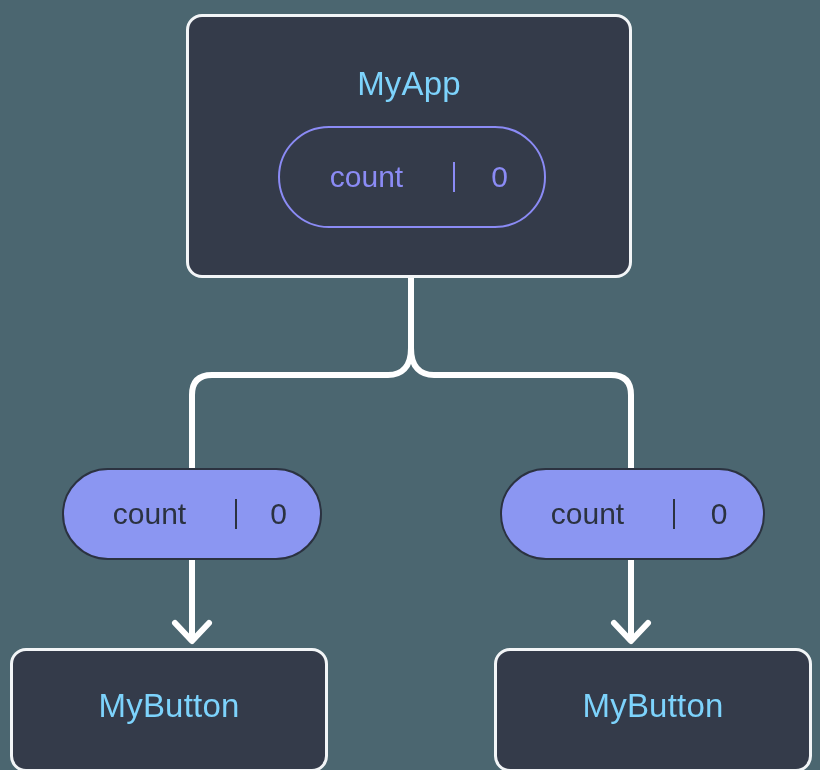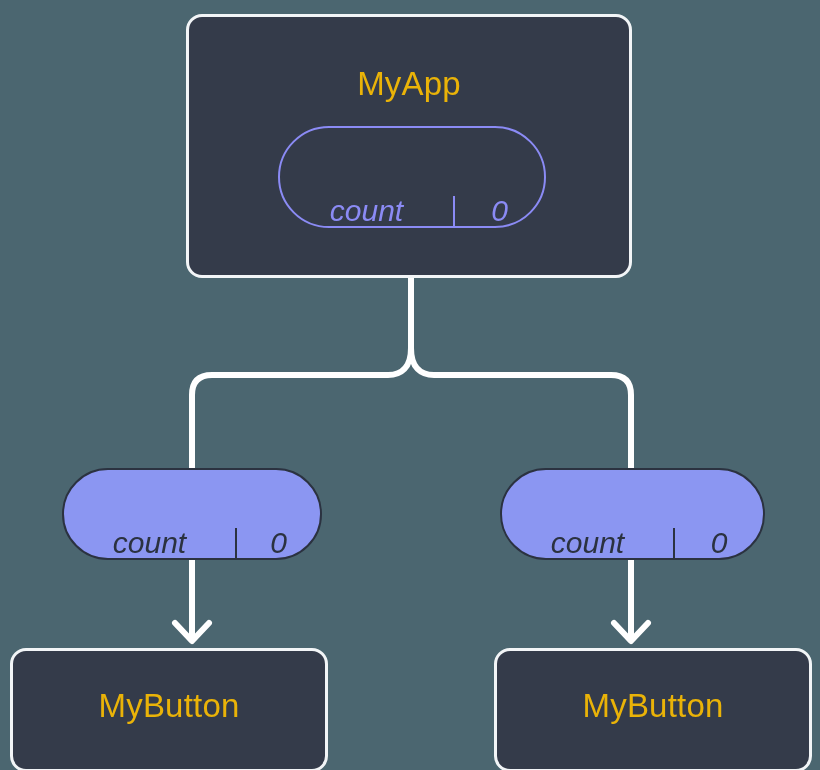--- a/index.html
+++ b/index.html
@@ -35,21 +35,21 @@
     box-sizing: border-box;
     background: #343b4a;
     border: 3px solid #f2f5f7;
     border-radius: 16px;
   }
   .comp-title {
     position: absolute;
     left: 0;
     right: 0;
     text-align: center;
-    color: #eab308;
+    color: #7dd3fc;
     font-weight: 400;
     letter-spacing: 0.2px;
     white-space: nowrap;
   }
 
   #box-myapp {
     left: 186px;
     top: 14px;
     width: 446px;
     height: 264px;
@@ -75,24 +75,23 @@
   #box-mybutton-right .comp-title {
     top: 36px;
     font-size: 33px;
   }
 
   
   .state-pill {
     position: absolute;
     box-sizing: border-box;
     display: flex;
-    align-items: flex-end;
+    align-items: center;
     border-radius: 999px;
     overflow: hidden;
-    font-style: italic;
   }
   .pill-key, .pill-val {
     display: flex;
     align-items: center;
     justify-content: center;
     font-size: 30px;
     line-height: 1;
     white-space: nowrap;
   }
 

